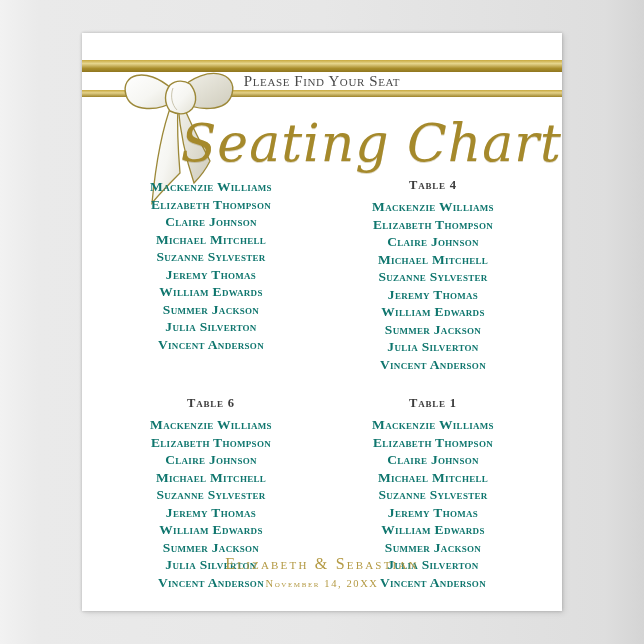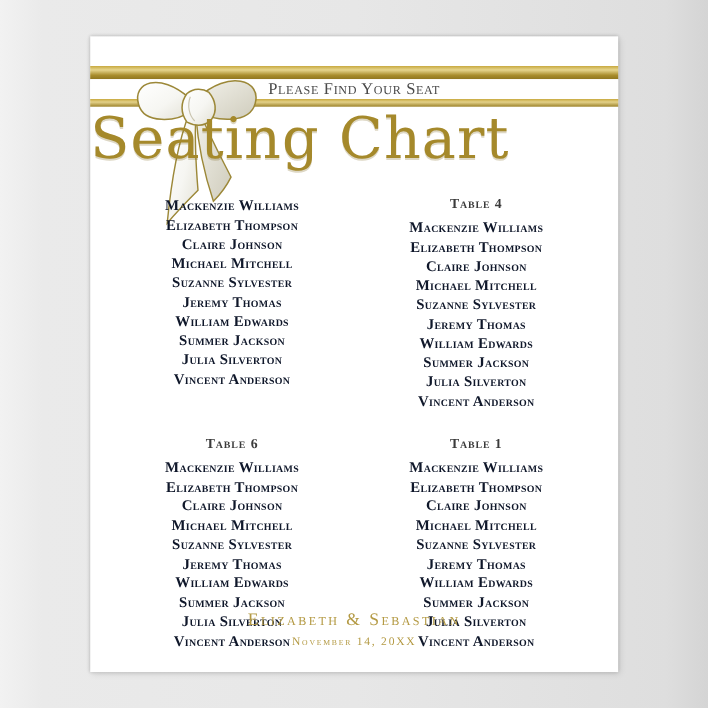--- a/index.html
+++ b/index.html
@@ -69,25 +69,26 @@
   #bow {
     position: absolute;
     left: 28px;
     top: 8px;
     width: 150px;
     height: 180px;
   }
   
   #chart-title {
     position: absolute;
-    top: 62px;
-    left: 0;
-    width: 100%;
-    text-align: left;
+    top: 78px;
+    left: 0;
+    width: 100%;
+    text-align: right;
     font-family: "DejaVu Serif", serif;
+    font-style: italic;
     font-size: 52px;
     line-height: 64px;
     color: #a5892b;
     letter-spacing: 1px;
     text-shadow: 0 1px 0 rgba(120,96,20,0.25);
     white-space: nowrap;
   }
   
   #tables {
     position: absolute;
@@ -114,21 +115,21 @@
     letter-spacing: 0.8px;
     color: #3b3b3b;
     margin-bottom: 5px;
   }
   .guest {
     font-family: "Liberation Serif", serif;
     font-size: 13.5px;
     font-weight: bold;
     font-variant: small-caps;
     letter-spacing: 0.3px;
-    color: #0f172a;
+    color: #0f766e;
     line-height: 17.5px;
     white-space: nowrap;
   }
   
   #footer {
     position: absolute;
     bottom: 22px;
     left: 0;
     width: 100%;
     text-align: center;

